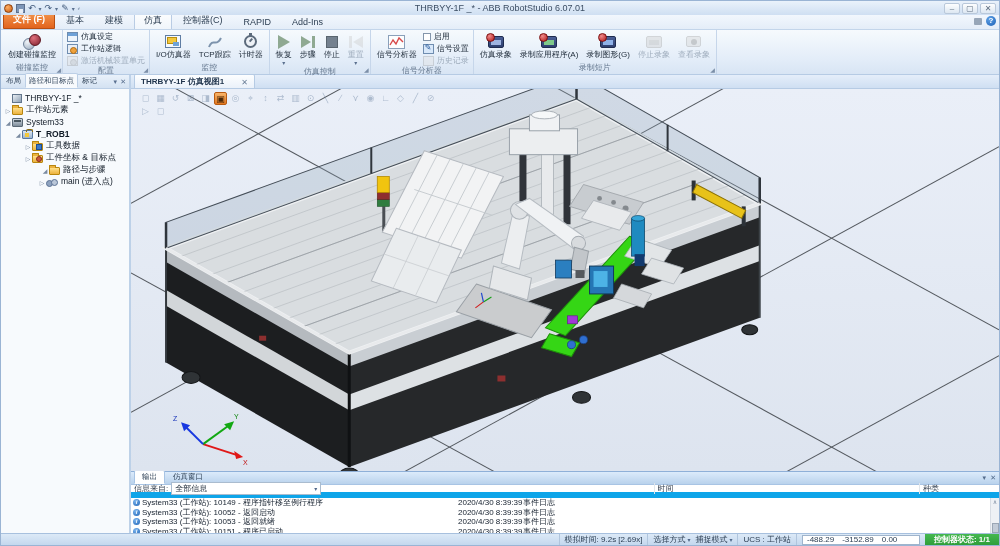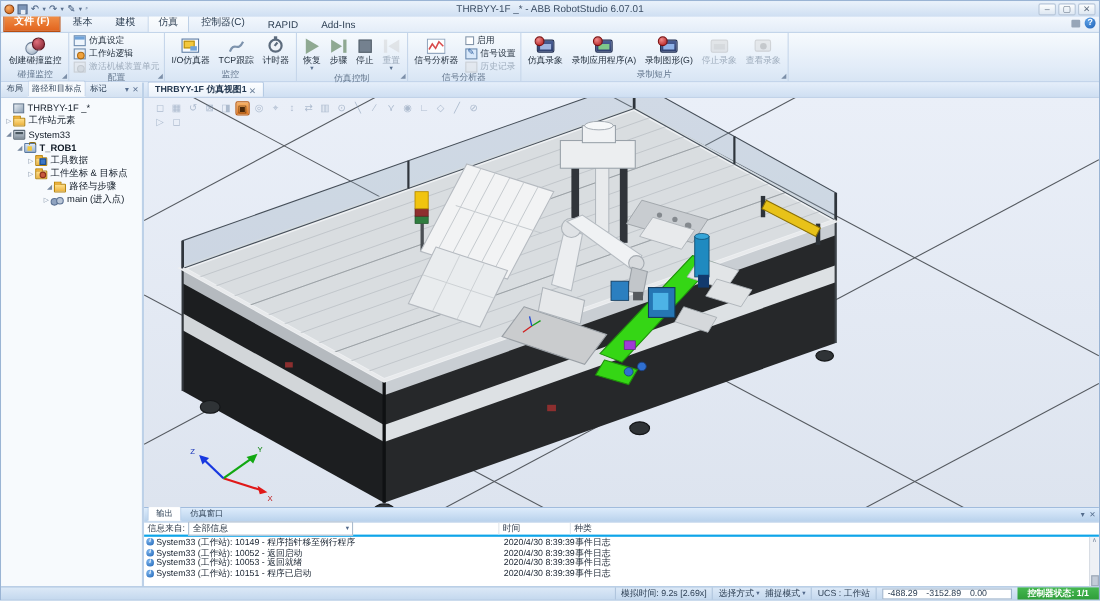--- a/index.html
+++ b/index.html
@@ -111,37 +111,37 @@
   .ti-task{width:11px;height:9px;background:linear-gradient(#dbe6f2,#9cb4cf);border:1px solid #5878a0;border-radius:1px;}
   .ti-task::before{content:"";position:absolute;left:3px;top:-2px;width:5px;height:2px;border:1px solid #8a6a10;border-bottom:none;border-radius:2px 2px 0 0;}
   .ti-task::after{content:"";position:absolute;left:2px;top:2px;width:4px;height:4px;background:#f3c83c;}
   .ti-path{width:12px;height:8px;margin-top:1px;}
   .ti-path::before{content:"";position:absolute;left:0;bottom:0;width:5px;height:5px;border-radius:50%;background:#8fa3c0;border:1px solid #5c7294;}
   .ti-path::after{content:"";position:absolute;right:0;top:0;width:5px;height:5px;border-radius:50%;background:#b9c6d8;border:1px solid #5c7294;}
 
   
   .right{flex:1;display:flex;flex-direction:column;min-width:0;}
   .doctabs{height:14px;background:linear-gradient(#e5eefa,#cfdff2);display:flex;align-items:flex-end;padding-left:3px;border-bottom:1px solid #b6cbe4;}
-  .doctab{display:flex;align-items:flex-end;gap:2px;background:linear-gradient(#fdfeff,#eaf1fa);border:1px solid #b6cbe4;border-bottom:none;border-radius:2px 2px 0 0;padding:1px 6px;font-size:8px;color:#22364e;font-weight:bold;}
+  .doctab{display:flex;align-items:flex-end;gap:17px;background:linear-gradient(#fdfeff,#eaf1fa);border:1px solid #b6cbe4;border-bottom:none;border-radius:2px 2px 0 0;padding:1px 6px;font-size:8px;color:#22364e;font-weight:bold;}
   .doctab .x{font-weight:normal;color:#6b7f98;font-size:8px;}
 
   .viewport{flex:1;position:relative;min-height:0;background:linear-gradient(#eaeff8,#dde4ef);overflow:hidden;}
   .vp-tools{position:absolute;top:3px;left:8px;z-index:3;}
   .vp-row{display:flex;gap:2px;align-items:center;}
   .vpt{width:13px;height:13px;font-size:9px;line-height:13px;text-align:center;color:#7289a6;opacity:.5;}
   .vpt.hl{opacity:1;background:linear-gradient(#f8b469,#e0761f);border:1px solid #b85a10;border-radius:2px;color:#4a2808;}
   .scene{position:absolute;inset:0;width:100%;height:100%;}
 
   
-  .output{height:72px;border-top:1px solid #8fb0d8;background:#ffffff;display:flex;flex-direction:column;}
+  .output{height:62px;border-top:1px solid #8fb0d8;background:#ffffff;display:flex;flex-direction:column;}
   .obar{height:13px;background:linear-gradient(#dcebfb,#b9d2ec);display:flex;align-items:flex-end;padding:0 3px;border-bottom:1px solid #a8c4e4;}
   .otab{font-size:7.5px;padding:1px 7px;border:1px solid transparent;color:#2f4257;}
   .otab.active{background:#fff;border-color:#a8c4e4;border-bottom-color:#fff;border-radius:2px 2px 0 0;}
   .obar-ctl{margin-left:auto;display:flex;gap:4px;color:#54central;color:#546c8c;font-size:7px;padding-bottom:2px;}
-  .ohead{height:13px;display:flex;align-items:center;border-bottom:2px solid #0ea5e9;font-size:8px;color:#333f4e;}
+  .ohead{height:13px;display:flex;align-items:center;border-bottom:6px solid #0ea5e9;font-size:8px;color:#333f4e;justify-content:space-between;}
   .ofilter{display:flex;align-items:center;gap:3px;width:322px;padding-left:3px;}
   .ofilter .fv{border:1px solid #aabccf;background:#fff;padding:0 3px;min-width:150px;display:flex;justify-content:space-between;align-items:center;color:#1d2a38;}
   .ocol{border-left:1px solid #e0e6ec;padding-left:3px;}
   .ocol.time{width:65px;}
   .ocol.kind{width:80px;}
   .orows{flex:1;overflow:hidden;position:relative;}
   .orow{display:flex;align-items:center;height:9.5px;font-size:8px;color:#15202e;}
   .orow .info-ic{flex:0 0 auto;width:7px;height:7px;border-radius:50%;background:radial-gradient(circle at 35% 30%,#7db6ef,#1d62b4);color:#fff;font-size:6px;line-height:7px;text-align:center;margin:0 2px;font-style:italic;font-weight:bold;}
   .orow .otext{width:313px;white-space:nowrap;overflow:hidden;}
   .orow .otime{width:65px;padding-left:3px;white-space:nowrap;}

